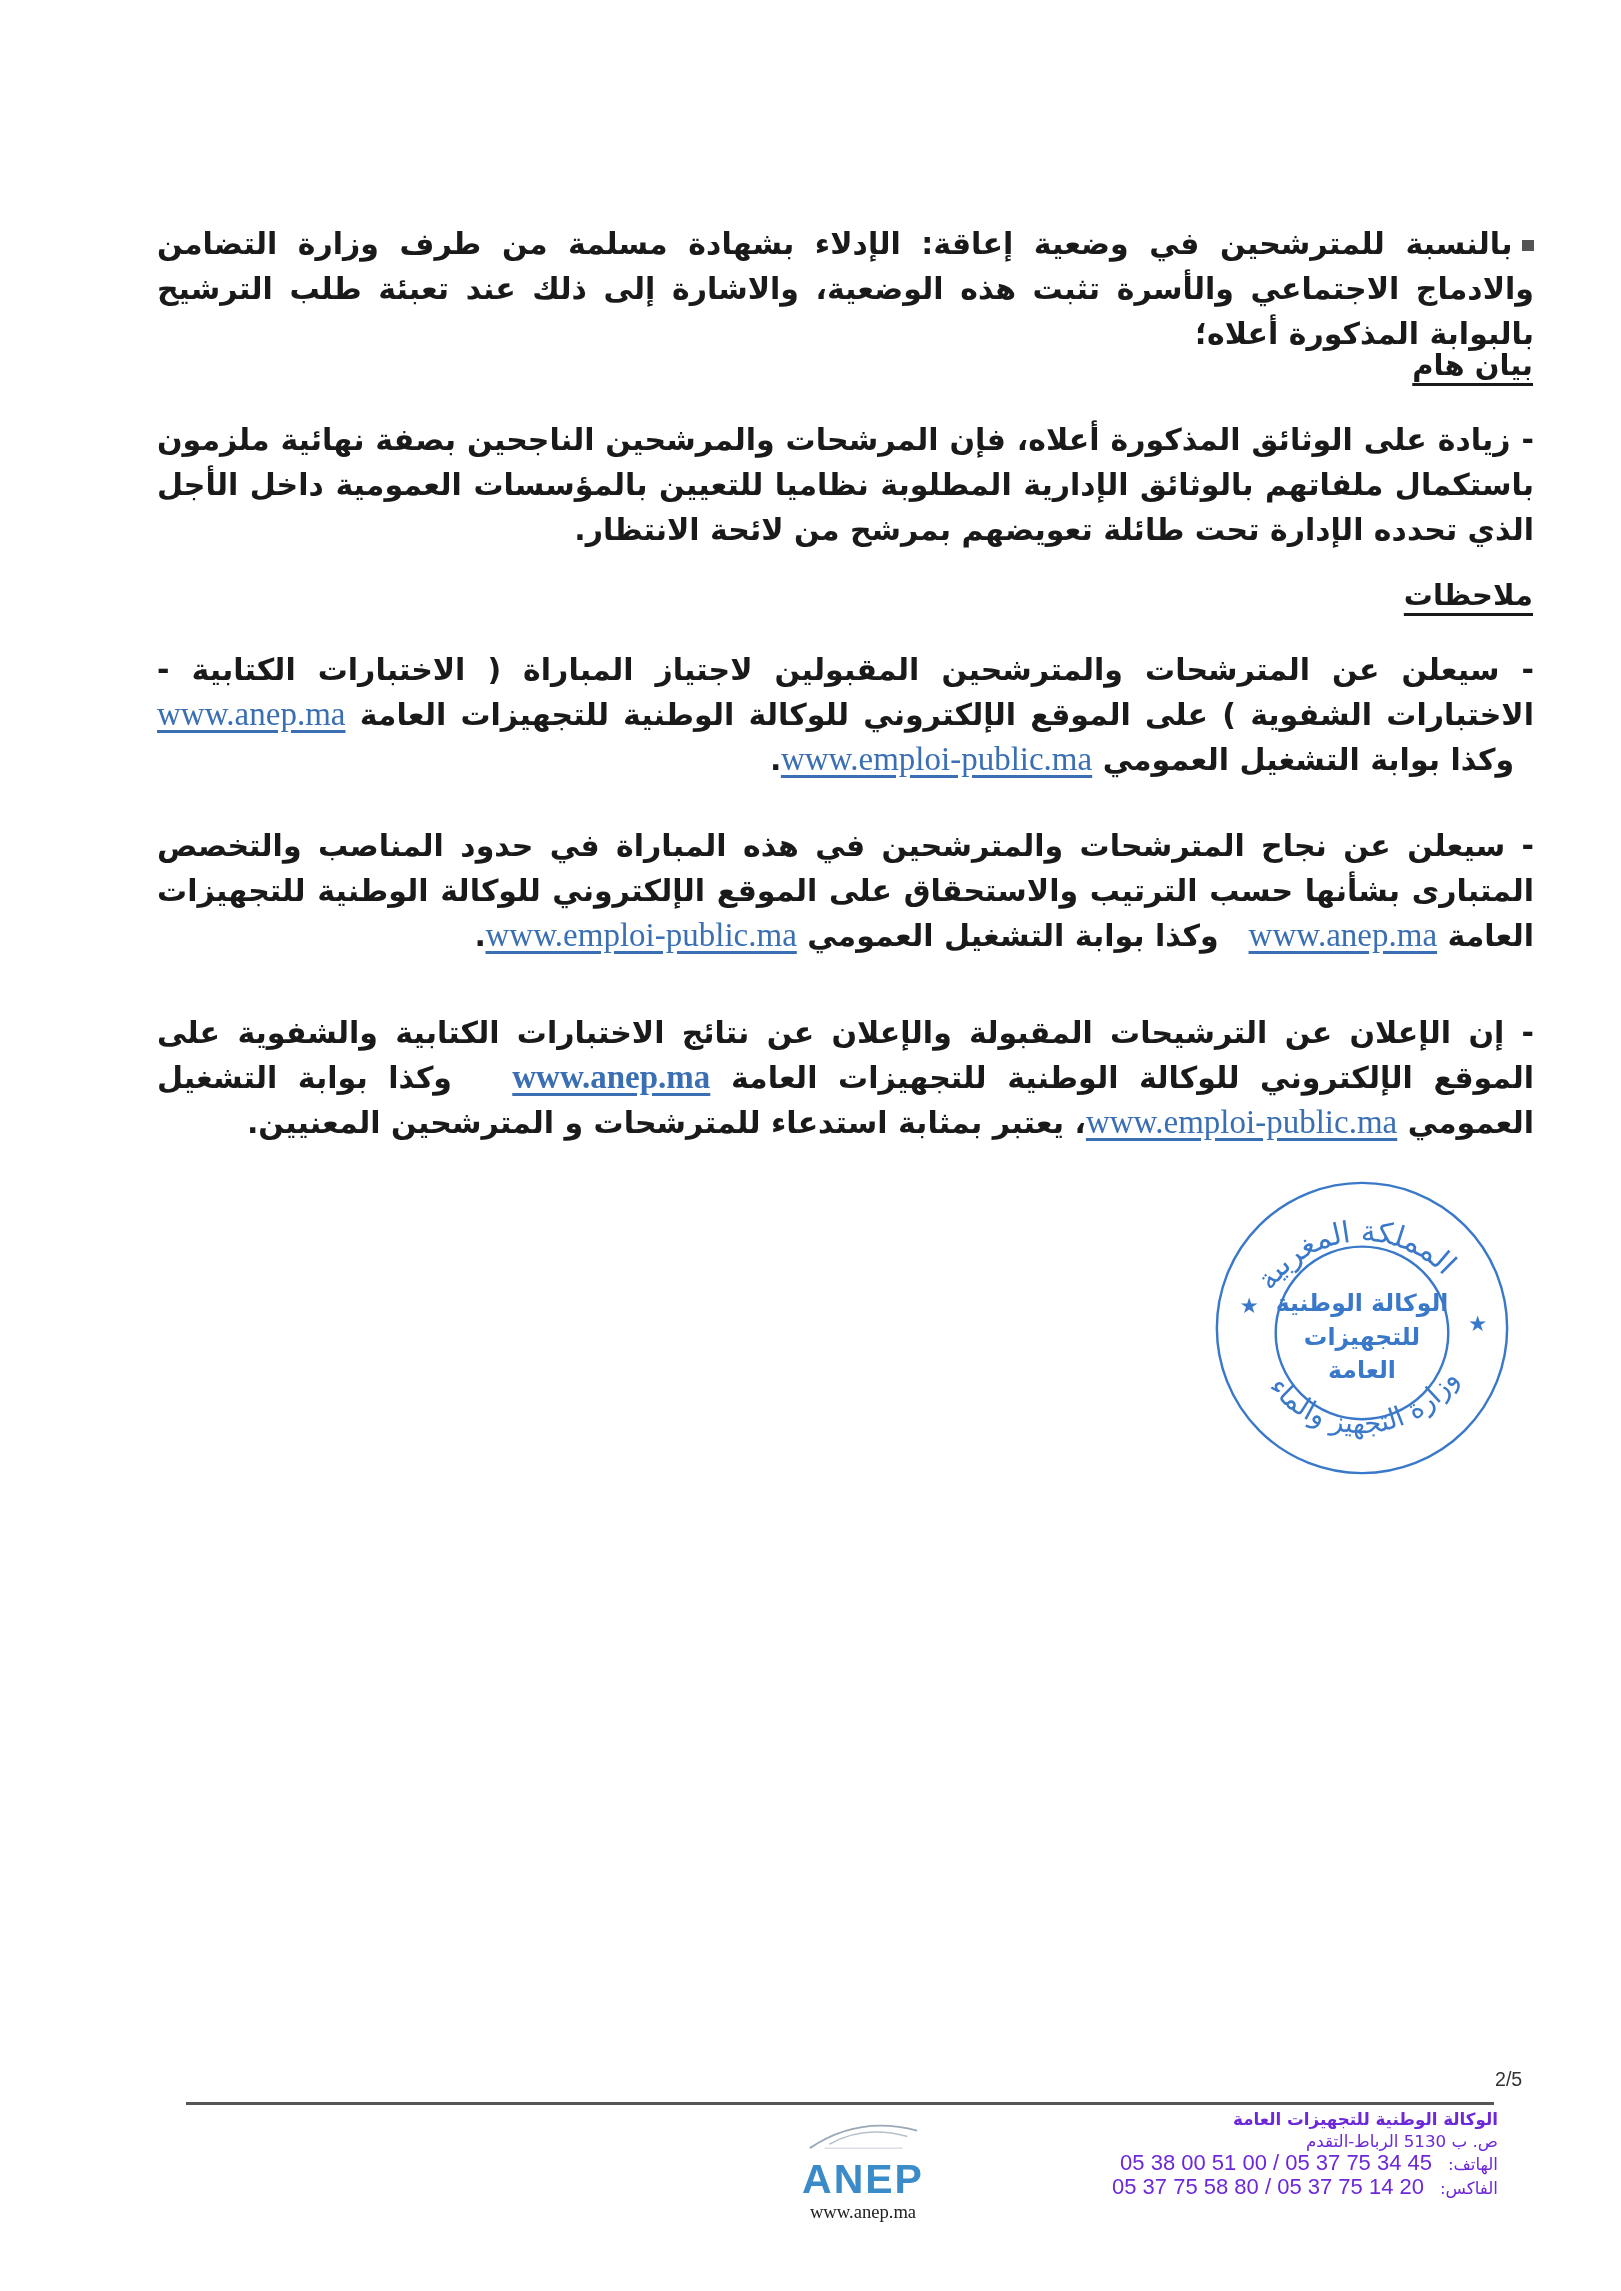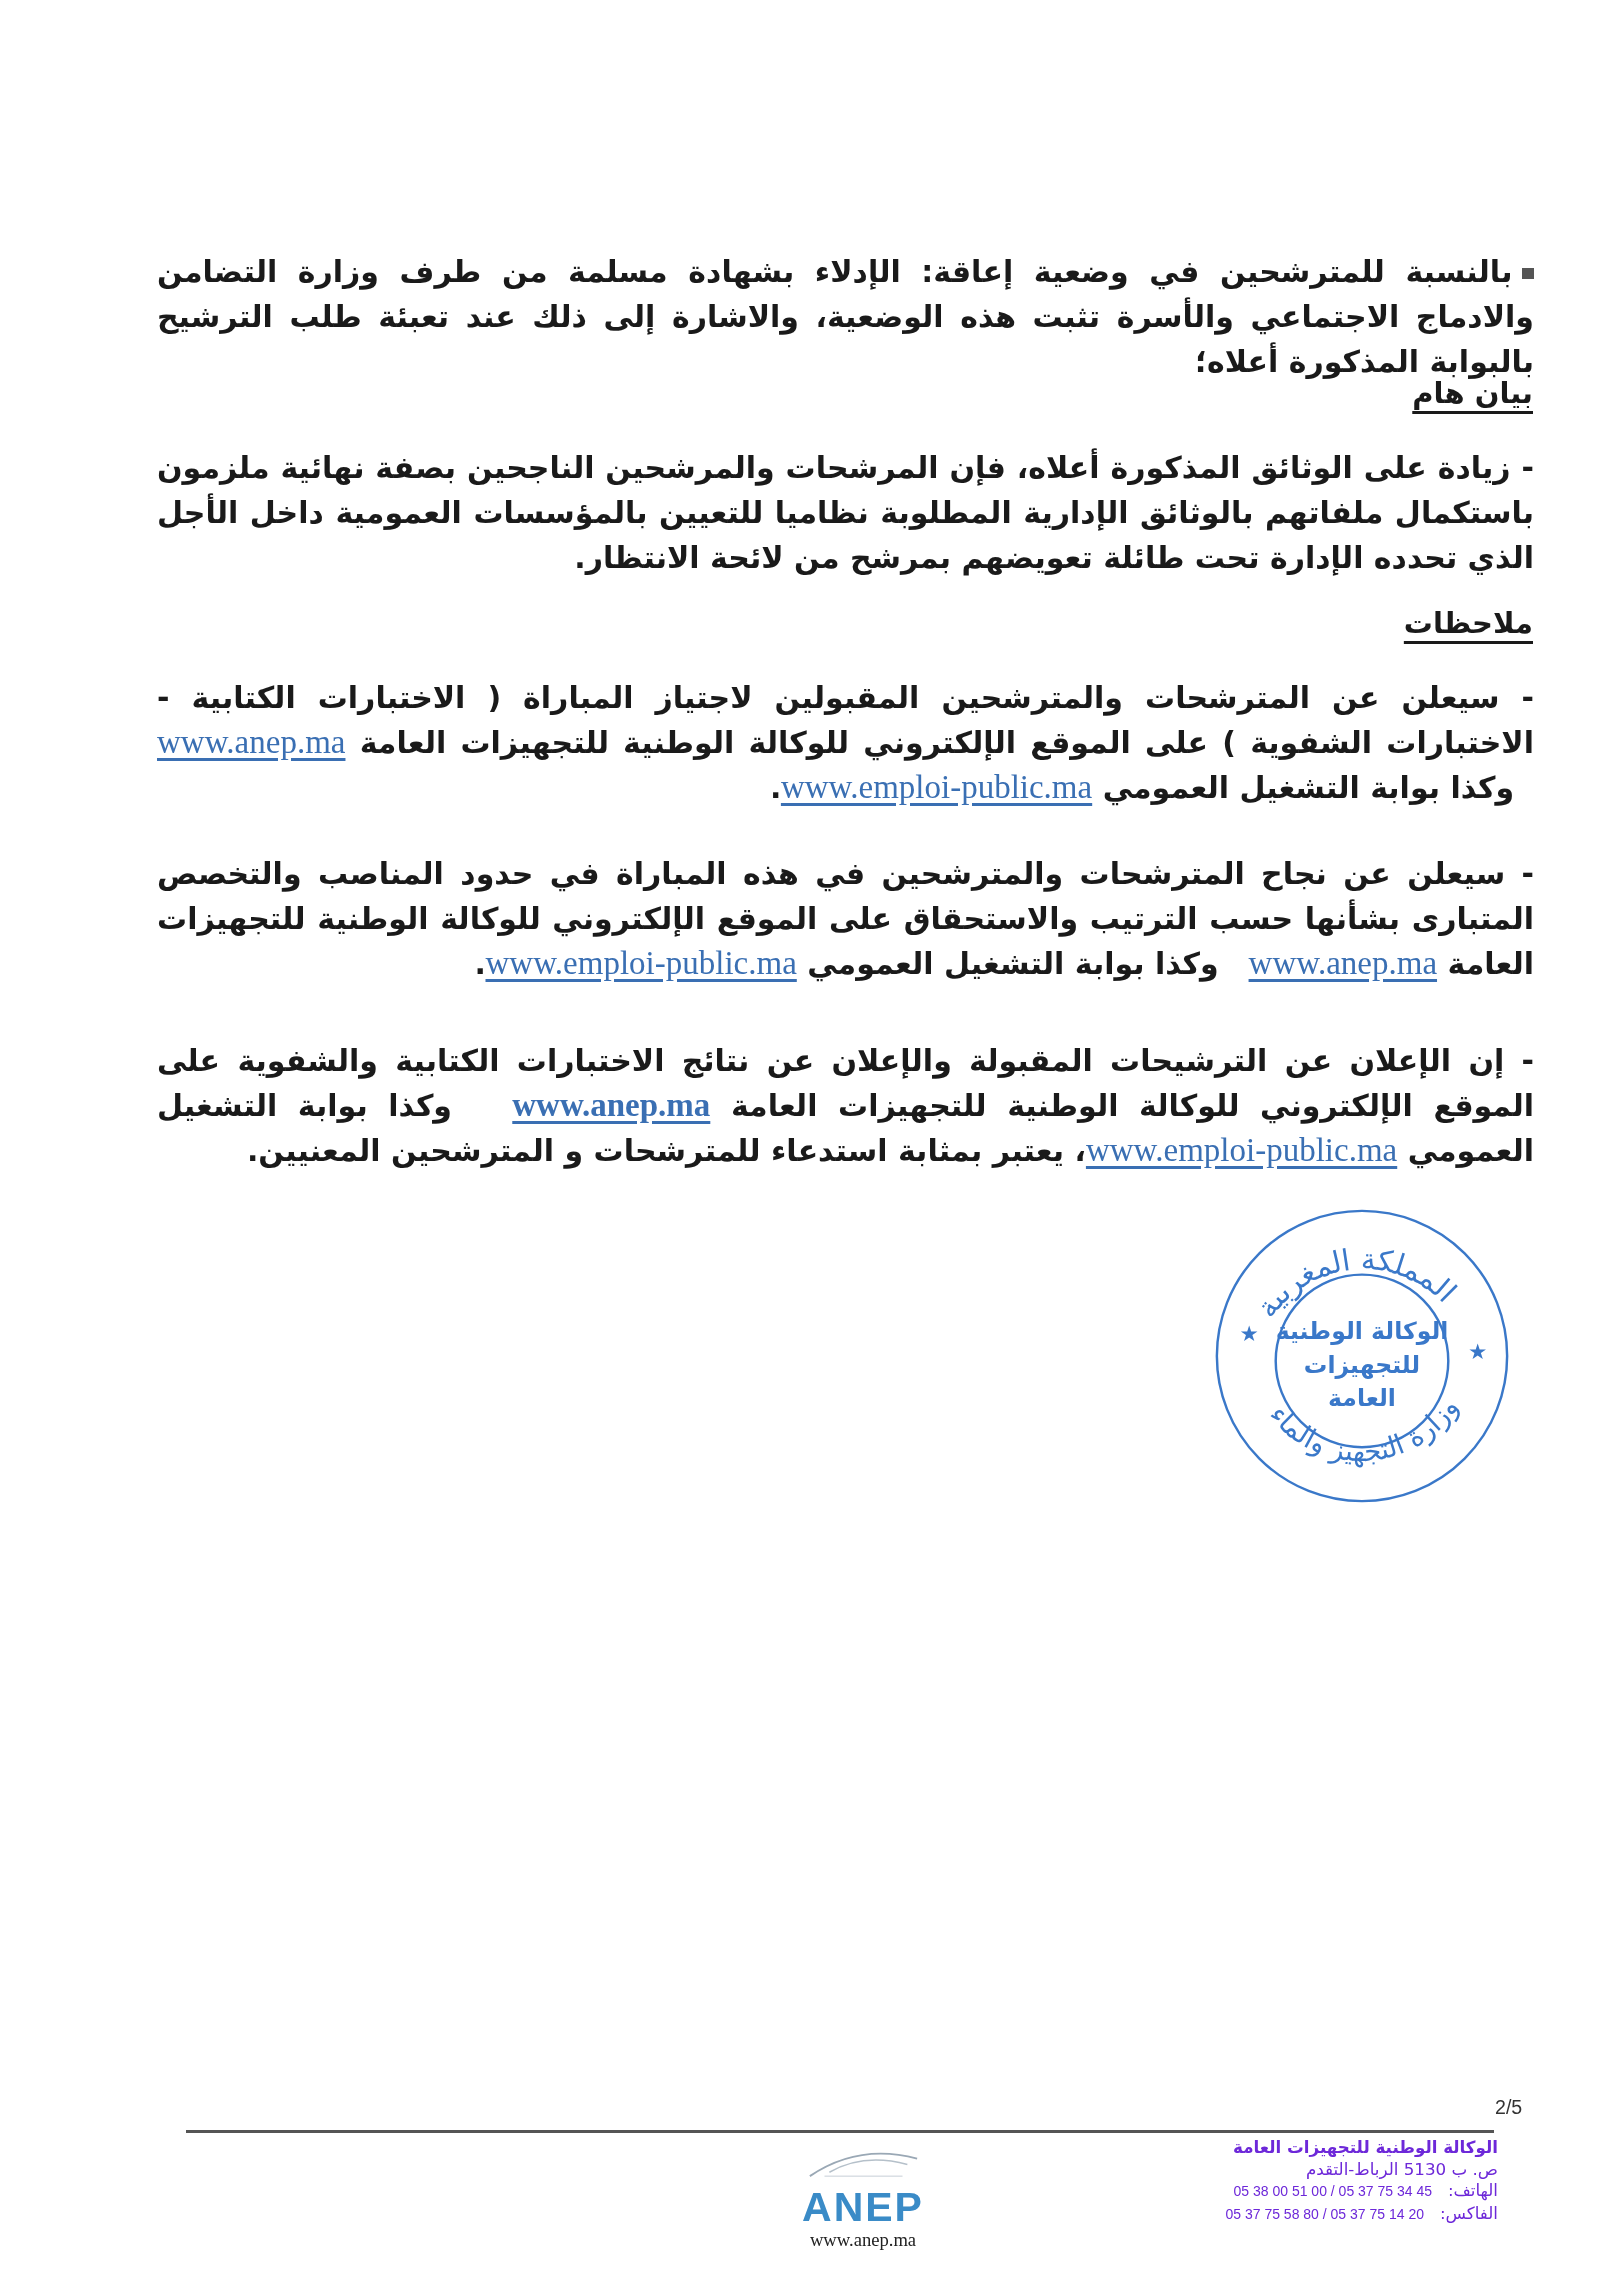--- a/index.html
+++ b/index.html
@@ -1,33 +1,33 @@
 <!DOCTYPE html>
 <html><head>
 <meta charset="utf-8">
 <style>
   html, body { margin:0; padding:0; background:#ffffff; }
   body { width:1621px; height:2292px; position:relative; overflow:hidden; font-family:"DejaVu Sans", sans-serif; color:#111; }
-  .page { position:absolute; left:0; top:0; width:1621px; height:1984px;margin-top:28px; }
+  .page { position:absolute; left:0; top:0; width:1621px; height:1984px; }
   .body-text { position:absolute; left:157px; width:1377px; direction:rtl; text-align:justify; text-align-last:right; font-family:"DejaVu Sans", sans-serif; font-weight:bold; font-size:30px; line-height:45px; color:#1a1a1a; letter-spacing:-0.5px; }
   .heading { position:absolute; right:88px; direction:rtl; font-weight:bold; font-size:29px; text-decoration:underline; text-underline-offset:7.8px; text-decoration-thickness:2.9px; color:#1a1a1a; }
   .bullet { display:inline-block; width:11.8px; height:11.8px; background:#555; margin-left:9.8px; vertical-align:middle; }
   a.link { color:#3a6fb3; font-family:"Liberation Serif", serif; font-weight:normal; font-size:33px; text-decoration:underline; text-underline-offset:4.9px; direction:ltr; unicode-bidi:embed; letter-spacing:0; }
   a.link.bold { font-weight:bold; }
   .stamp { position:absolute; left:1210px; top:1176px; width:304px; height:304px; }
   .footer-line { position:absolute; left:186px; top:2102px; width:1308px; height:2.9px; background:#555; }
   .page-num { position:absolute; left:1495px; top:2068px; font-family:"Liberation Sans", sans-serif; font-size:19.6px; color:#333; }
   .footer-left { position:absolute; left:203px; top:2109px; font-family:"Liberation Serif", serif; font-size:18.6px; line-height:21.6px; color:#222; }
   .footer-left .org { font-weight:bold; font-size:19.6px; }
   .footer-center { position:absolute; left:765px; top:2115px; width:196px; text-align:center; }
   .anep-word { font-family:Liberation Sans, sans-serif; font-weight:bold; font-size:41px; color:#3a8bc7; letter-spacing:2px; line-height:43px; }
   .anep-url { font-family:"Liberation Serif", serif; font-size:18.6px; color:#222; }
   .footer-right { position:absolute; right:123px; top:2109px; direction:rtl; text-align:right; font-family:"DejaVu Sans", sans-serif; font-size:16.7px; line-height:21.6px; color:#6d28d9; width:392px; }
   .footer-right .org { font-weight:bold; }
-  .footer-right .num { font-family:"Liberation Sans", sans-serif; font-size:14px; direction:ltr; unicode-bidi:embed; }
+  .footer-right .num { font-family:"Liberation Sans", sans-serif; font-size:22px; direction:ltr; unicode-bidi:embed; }
 </style>
 </head>
 <body>
 
 <div class="page">
 
   <div class="body-text" style="top:221px;">
     <span class="bullet"></span><span>بالنسبة للمترشحين في وضعية إعاقة: الإدلاء بشهادة مسلمة من طرف وزارة التضامن والادماج الاجتماعي والأسرة تثبت هذه الوضعية، والاشارة إلى ذلك عند تعبئة طلب الترشيح بالبوابة المذكورة أعلاه؛</span>
   </div>
 

